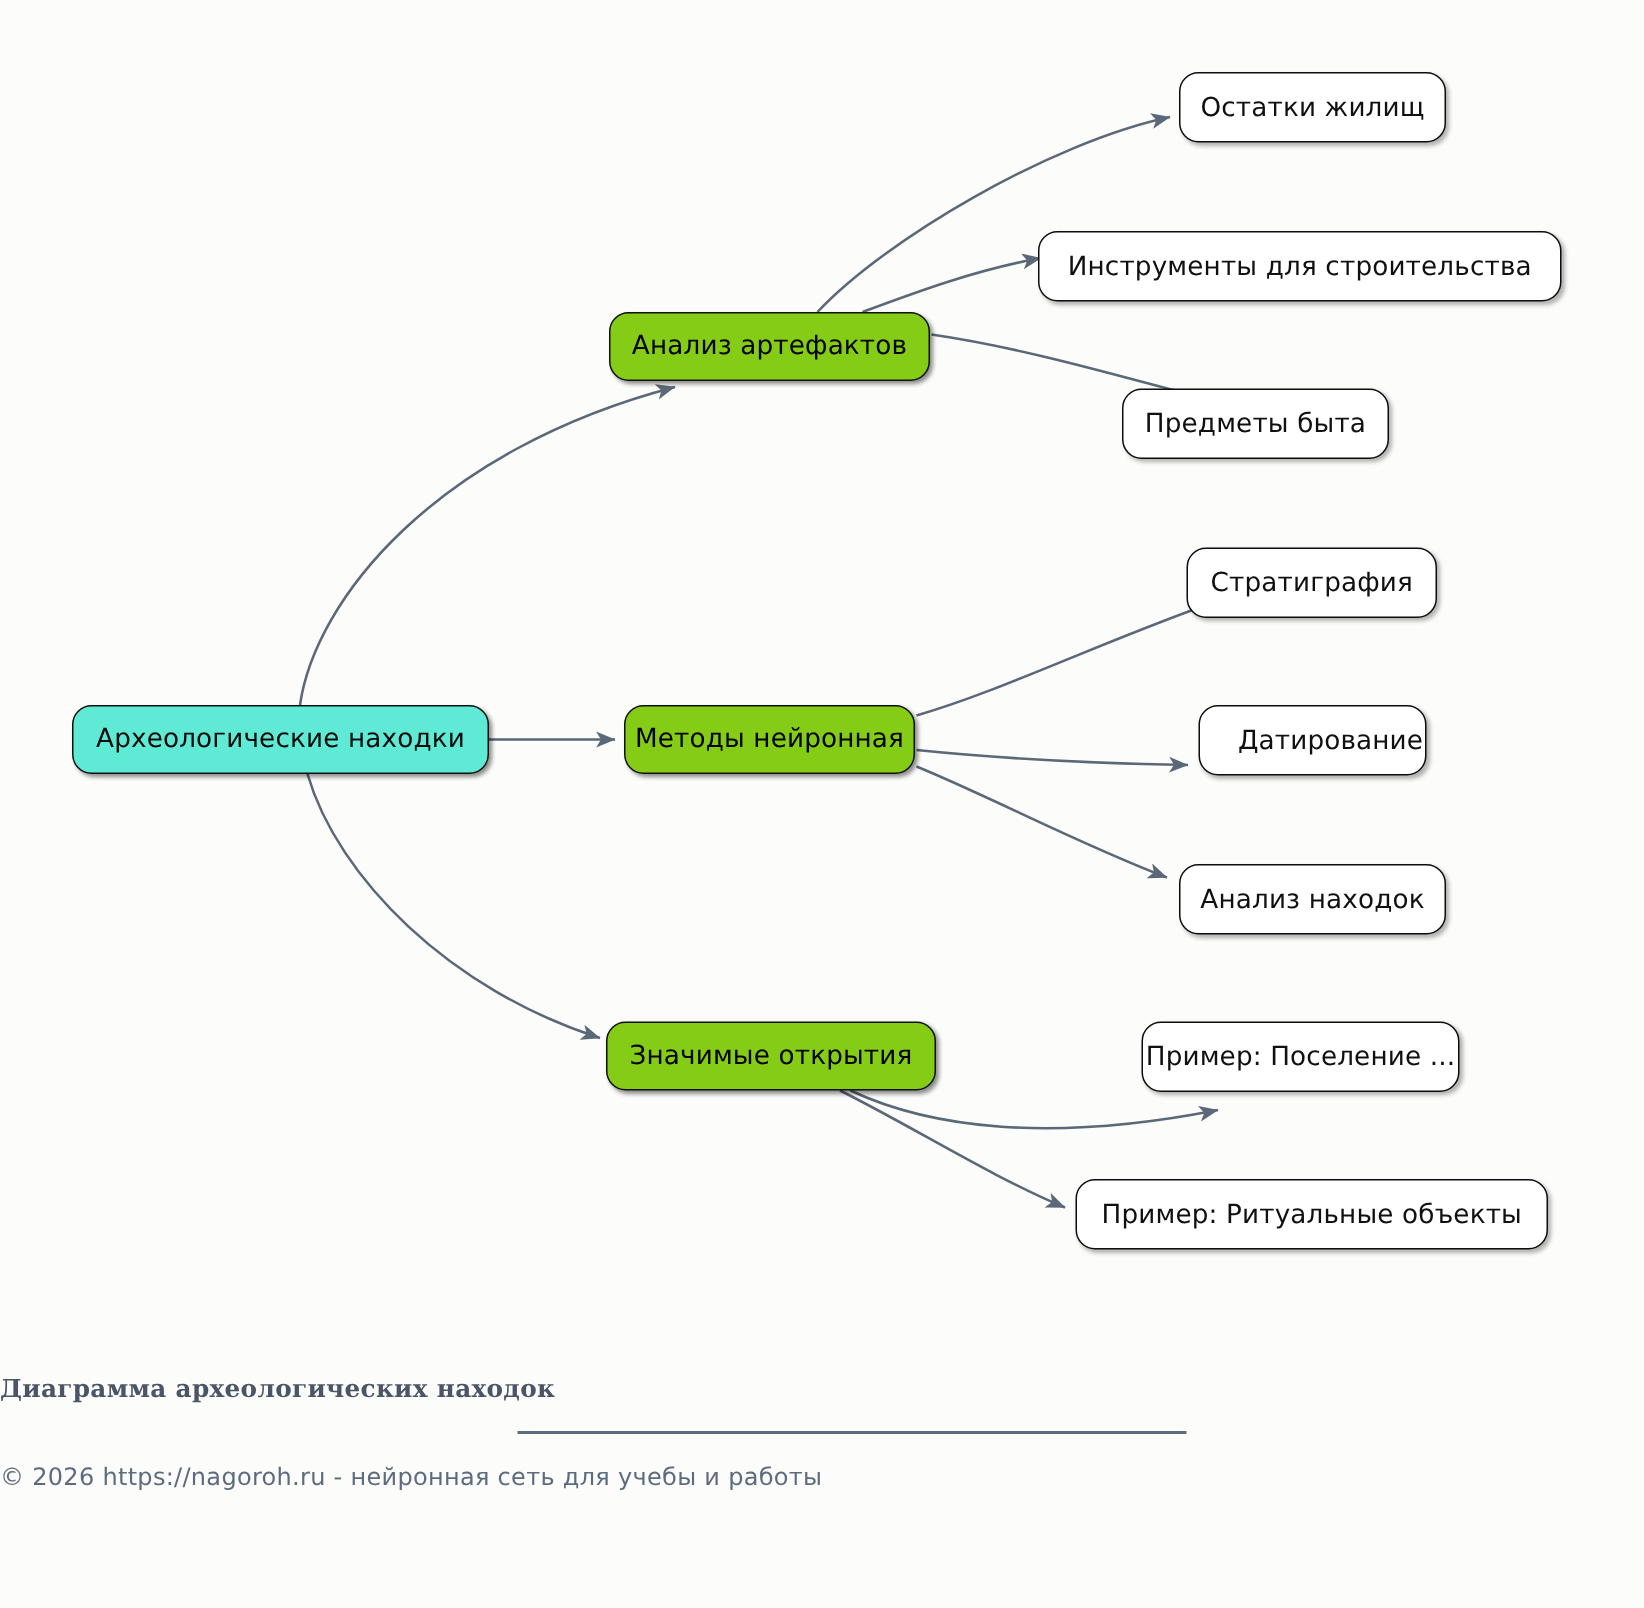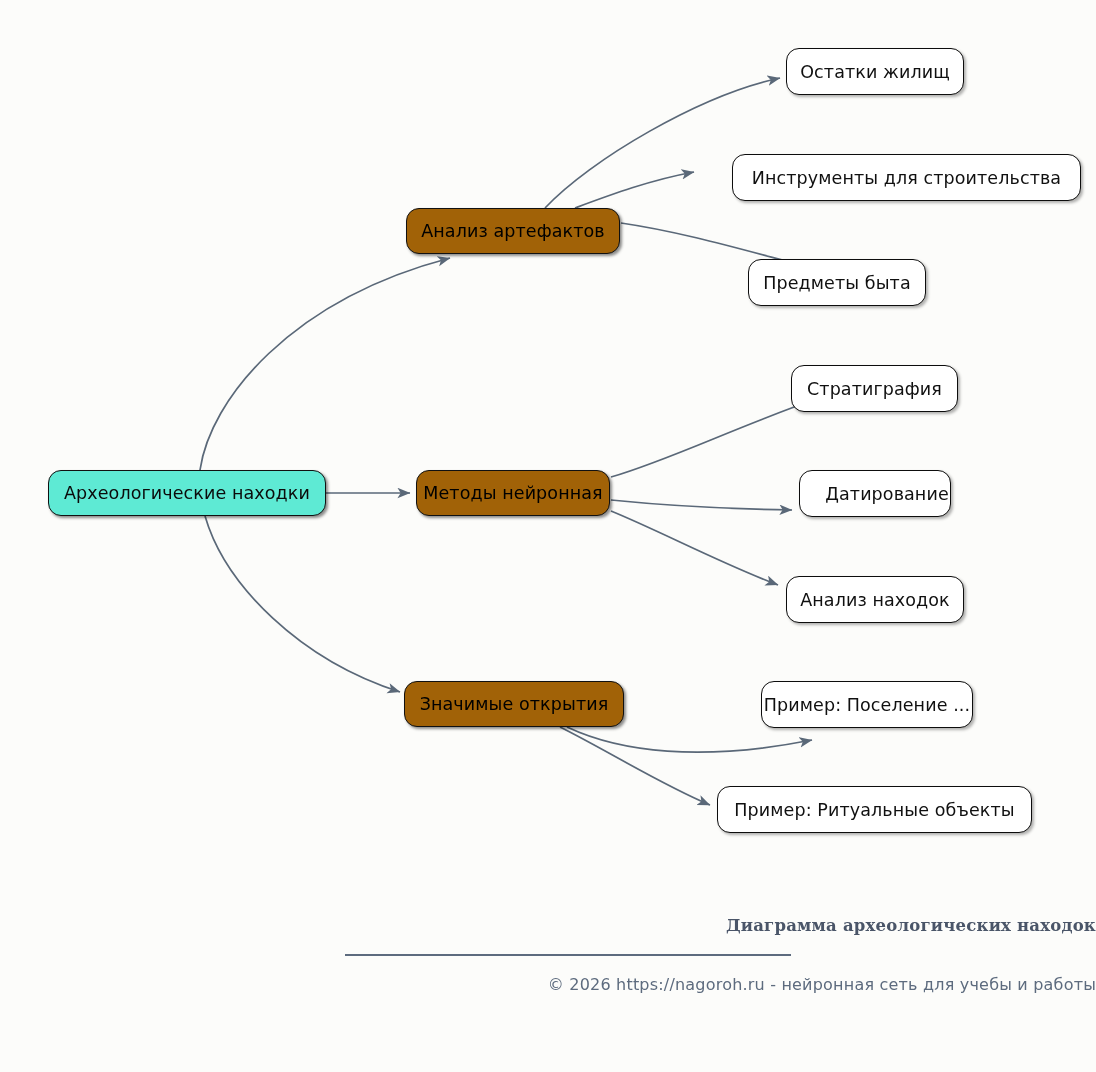--- a/index.html
+++ b/index.html
@@ -34,36 +34,36 @@
     font-size: 17.5px;
     letter-spacing: 0.1px;
     color: #0b0b0b;
   }
   .node-root {
     background: #5eead4;
     border: 1.6px solid #111111;
     box-shadow: 2px 2px 3px rgba(0,0,0,0.45);
   }
   .node-branch {
-    background: #a16207;
+    background: #84cc16;
     border: 1.6px solid #111111;
     box-shadow: 2px 2px 3px rgba(0,0,0,0.45);
     color: #000000;
   }
   .node-leaf {
     background: #ffffff;
     border: 1.4px solid #0d0d0d;
     box-shadow: 2px 2px 3px rgba(0,0,0,0.30);
     color: #101010;
   }
   .footer {
     position: absolute;
     left: 0;
     width: 1096px;
-    text-align: right;
+    text-align: left;
   }
   #footer-title {
     top: 916px;
     font-size: 16.5px;
     font-weight: bold;
     color: #4a5568;
     letter-spacing: 0.2px;
     font-family: "DejaVu Serif", serif;
   }
   #footer-divider {
@@ -116,21 +116,21 @@
       </div>
       <div class="node node-branch" style="left: 416px; top: 470px; width: 194px; height: 46px;">
         <span>Методы нейронная</span>
       </div>
       <div class="node node-branch" style="left: 404px; top: 681px; width: 220px; height: 46px;">
         <span>Значимые открытия</span>
       </div>
       <div class="node node-leaf" style="left: 786px; top: 48px; width: 178px; height: 47px;">
         <span>Остатки жилищ</span>
       </div>
-      <div class="node node-leaf" style="left: 732px; top: 154px; width: 349px; height: 47px; text-align: right;">
+      <div class="node node-leaf" style="left: 692px; top: 154px; width: 349px; height: 47px; text-align: right;">
         <span>Инструменты для строительства</span>
       </div>
       <div class="node node-leaf" style="left: 748px; top: 259px; width: 178px; height: 47px; align-items: center;">
         <span>Предметы быта</span>
       </div>
       <div class="node node-leaf" style="left: 791px; top: 365px; width: 167px; height: 47px; text-align: right;">
         <span>Стратиграфия</span>
       </div>
       <div class="node node-leaf" style="left: 799px; top: 470px; width: 152px; height: 47px; padding-left: 24px;">
         <span>Датирование</span>

